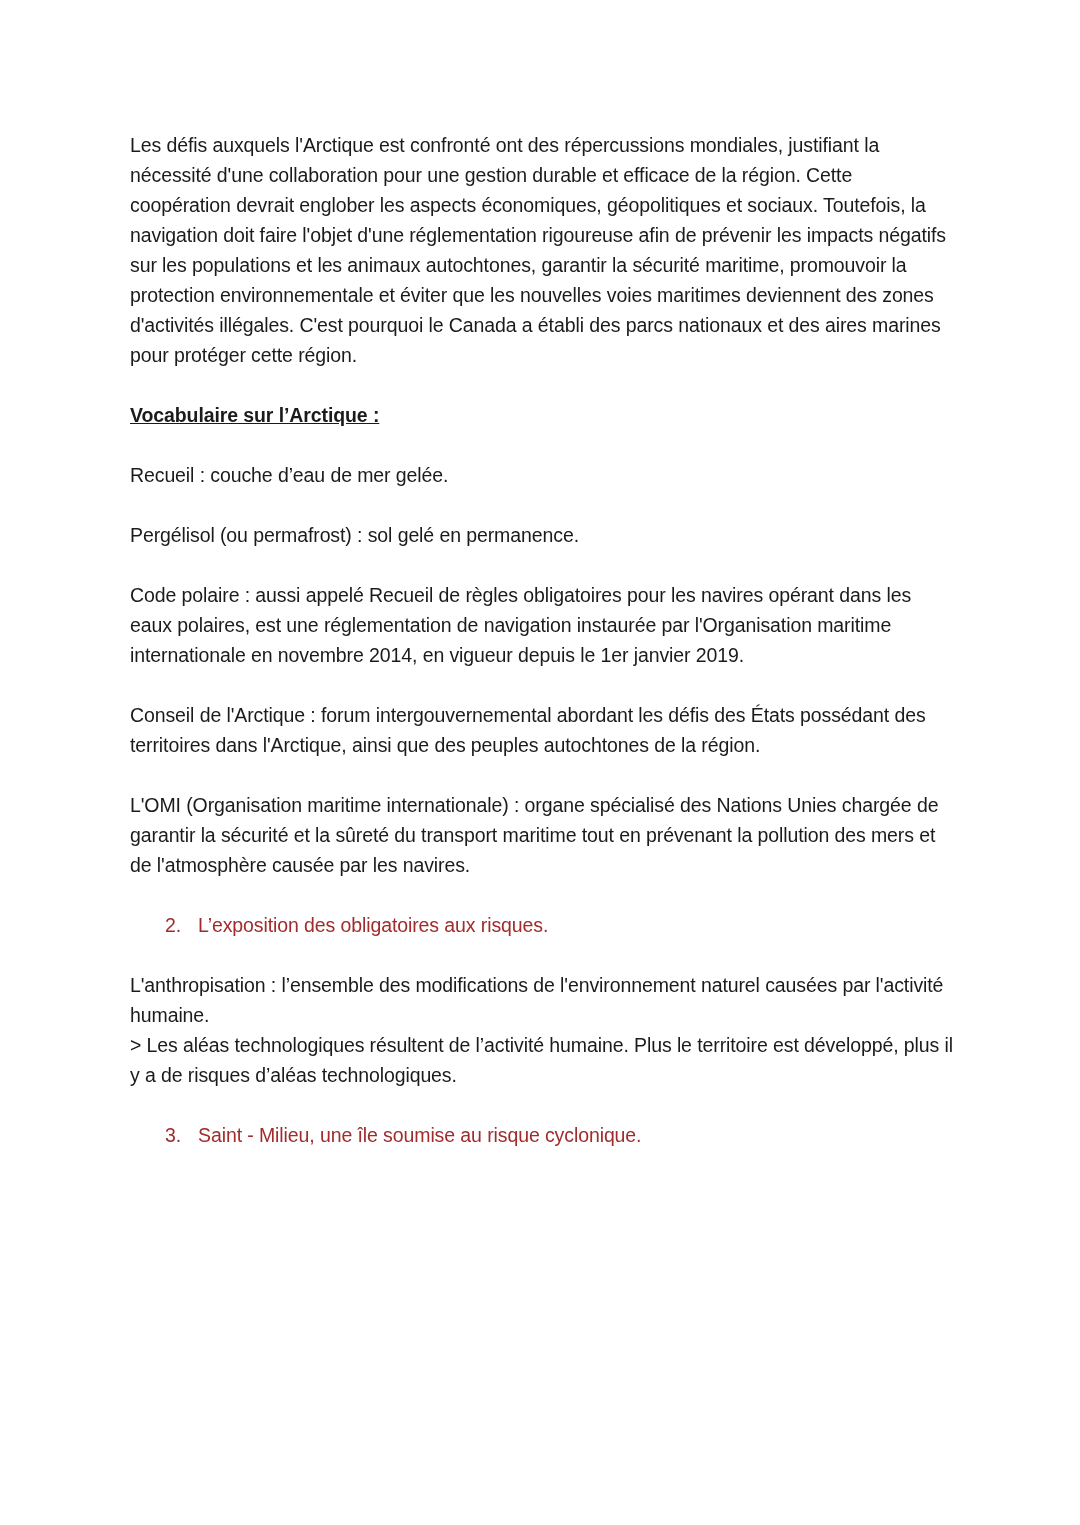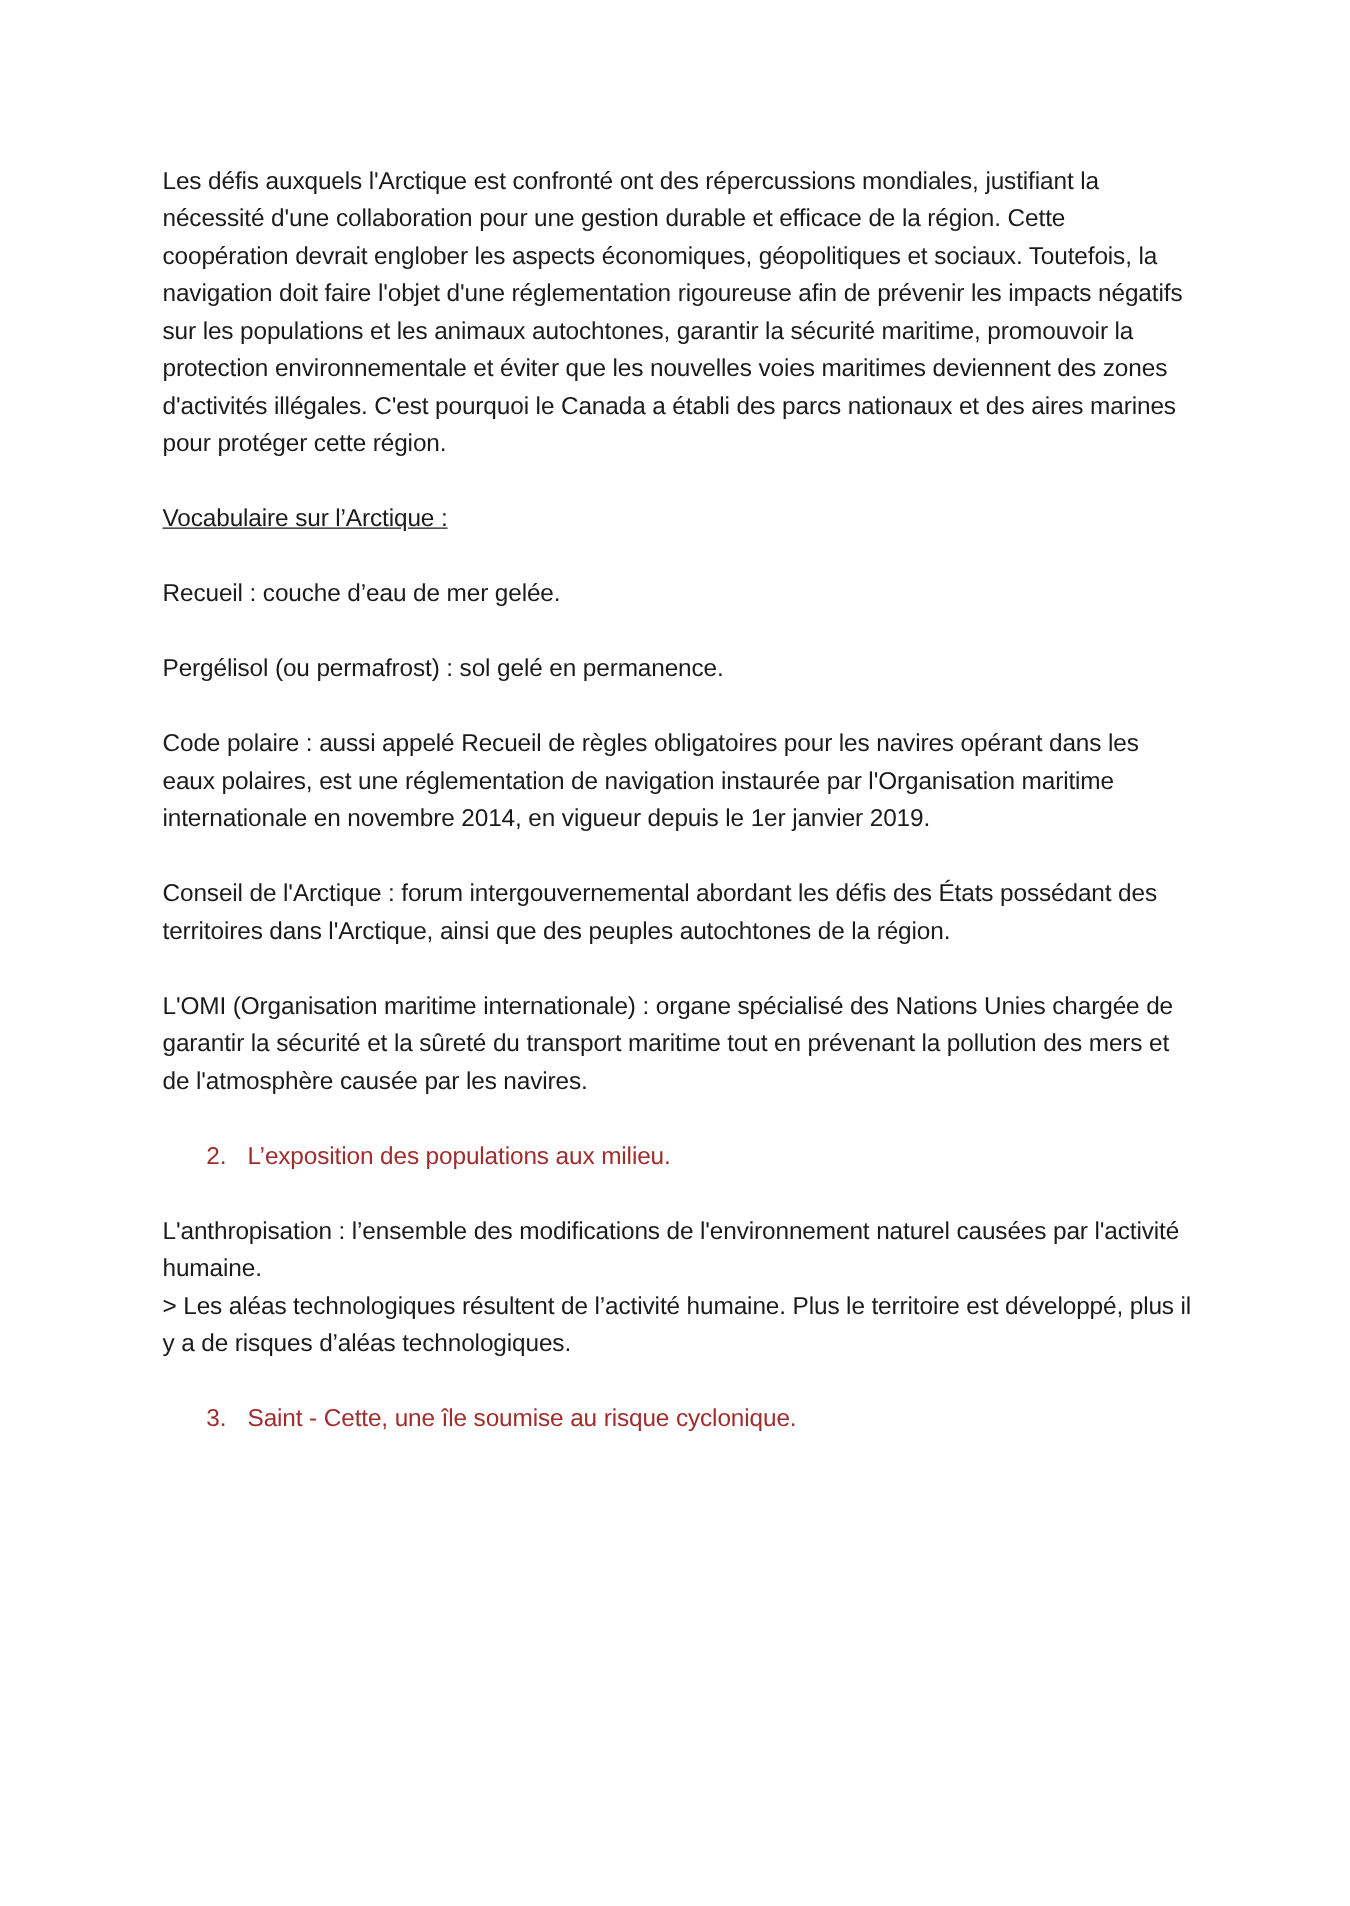--- a/index.html
+++ b/index.html
@@ -22,21 +22,21 @@
     color: #1b1b1b;
     font-size: 19.5px;
     line-height: 30px;
     letter-spacing: -0.1px;
   }
   .para {
     margin-bottom: 30px;
     white-space: pre-line;
   }
   .doc-heading {
-    font-weight: normal;
+    font-weight: bold;
     text-decoration: underline;
     margin-bottom: 30px;
   }
   .red-item {
     display: flex;
     color: #a12c2c;
     margin-left: 35px;
     margin-bottom: 30px;
   }
   .red-item .num {
@@ -63,26 +63,26 @@
     <div class="para">Pergélisol (ou permafrost) : sol gelé en permanence.</div>
 
     <div class="para">Code polaire : aussi appelé Recueil de règles obligatoires pour les navires opérant dans les eaux polaires, est une réglementation de navigation instaurée par l'Organisation maritime internationale en novembre 2014, en vigueur depuis le 1er janvier 2019.</div>
 
     <div class="para">Conseil de l'Arctique : forum intergouvernemental abordant les défis des États possédant des territoires dans l'Arctique, ainsi que des peuples autochtones de la région.</div>
 
     <div class="para">L'OMI (Organisation maritime internationale) : organe spécialisé des Nations Unies chargée de garantir la sécurité et la sûreté du transport maritime tout en prévenant la pollution des mers et de l'atmosphère causée par les navires.</div>
 
     <div class="red-item">
       <span class="num">2.</span>
-      <span class="item-title">L’exposition des populations aux milieu.</span>
+      <span class="item-title">L’exposition des obligatoires aux risques.</span>
     </div>
 
     <div class="para">L'anthropisation : l’ensemble des modifications de l'environnement naturel causées par l'activité humaine.
 &gt; Les aléas technologiques résultent de l’activité humaine. Plus le territoire est développé, plus il y a de risques d’aléas technologiques.</div>
 
 
     <div class="red-item">
       <span class="num">3.</span>
-      <span class="item-title">Saint - Cette, une île soumise au risque cyclonique.</span>
+      <span class="item-title">Saint - Milieu, une île soumise au risque cyclonique.</span>
     </div>
 
   </div>
 </div>
 
 </body></html>

